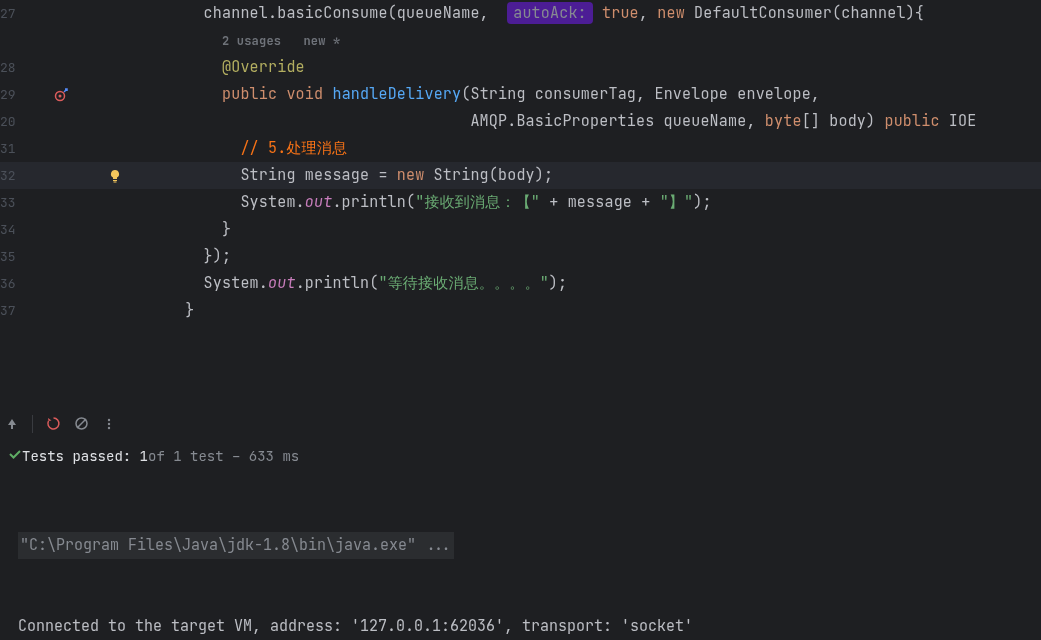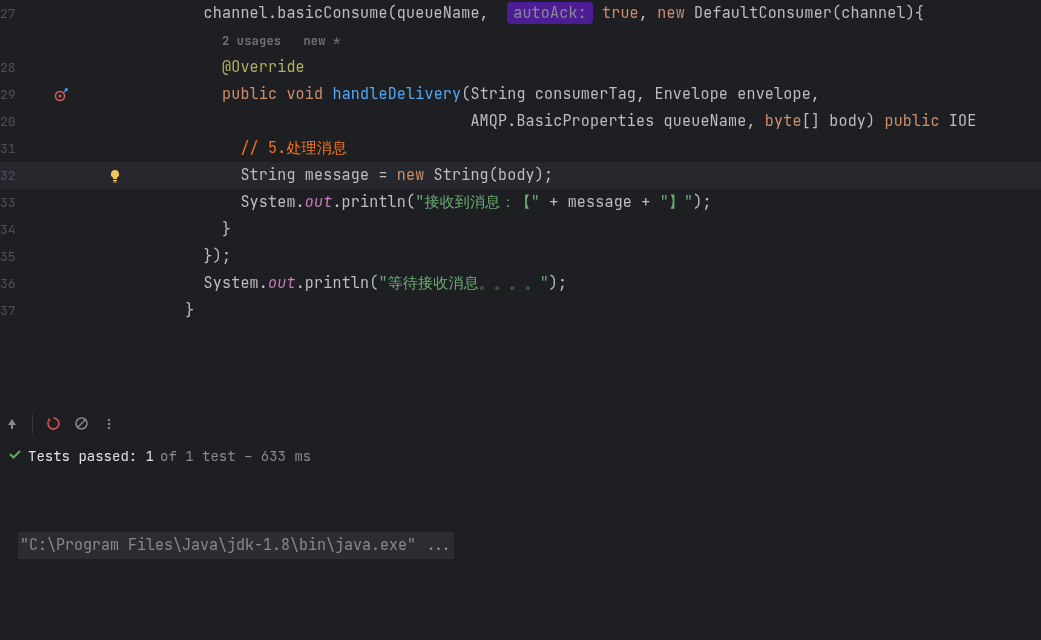--- a/index.html
+++ b/index.html
@@ -102,21 +102,20 @@
       width: 1px;
       height: 18px;
       background: #393b40;
     }
 
     .test-status {
       height: 32px;
       display: flex;
       align-items: center;
       padding: 0 8px;
-      gap: 6px;
       font-size: 14px;
     }
     .check-icon { color: #5fad65; }
     .status-main { color: #dfe1e5; }
     .status-sub { color: #868a91; }
 
     .console {
       padding: 6px 18px;
       font-size: 15px;
       line-height: 27px;
@@ -243,16 +242,17 @@
     <svg width="14" height="14" viewBox="0 0 14 14">
         <path d="M2 7 L5.5 10.5 L12 4" stroke="#5fad65" stroke-width="2" fill="none"></path>
       </svg>
   </span>
   <span class="status-main">Tests passed: 1</span>
   <span class="status-sub"> of 1 test – 633 ms</span>
 </div>
 
 <div class="console">
   <span class="console-line"><span class="cmd-bg">"C:\Program Files\Java\jdk-1.8\bin\java.exe" ...</span></span>
+  <span class="console-line">Connected to the target VM, address: '127.0.0.1:62036', transport: 'socket'</span>
   
   
   
 </div>
 
 </body></html>

